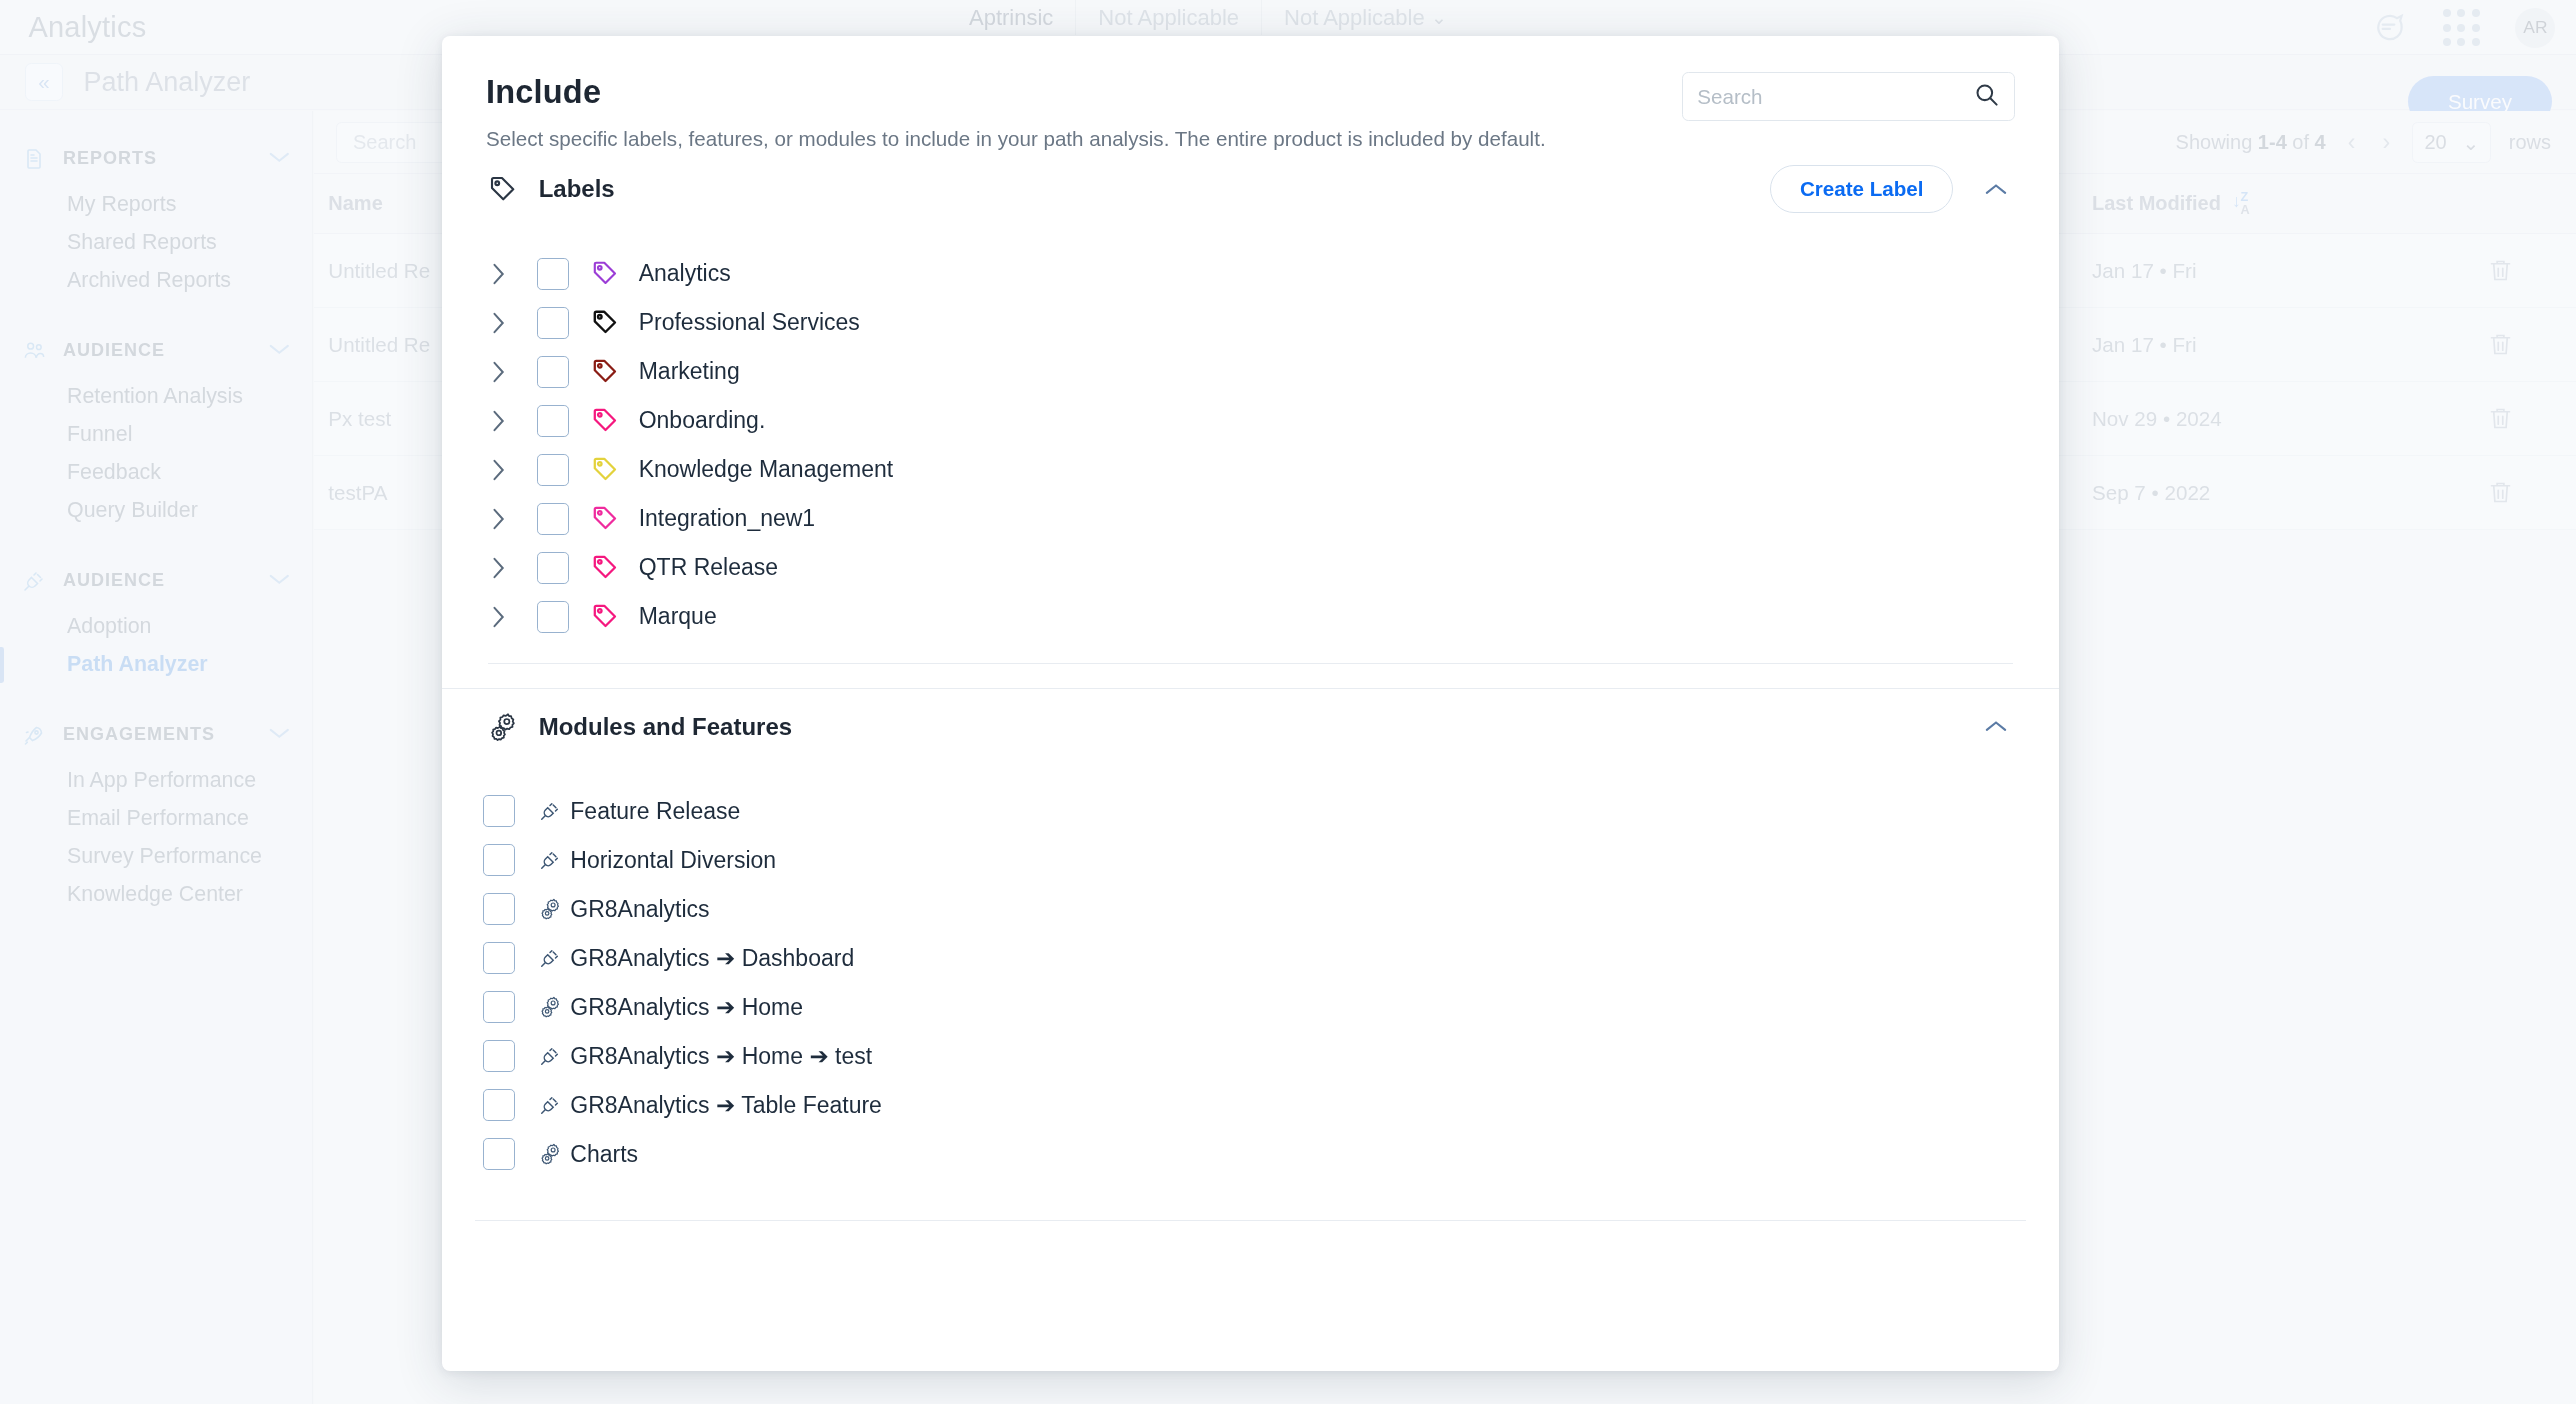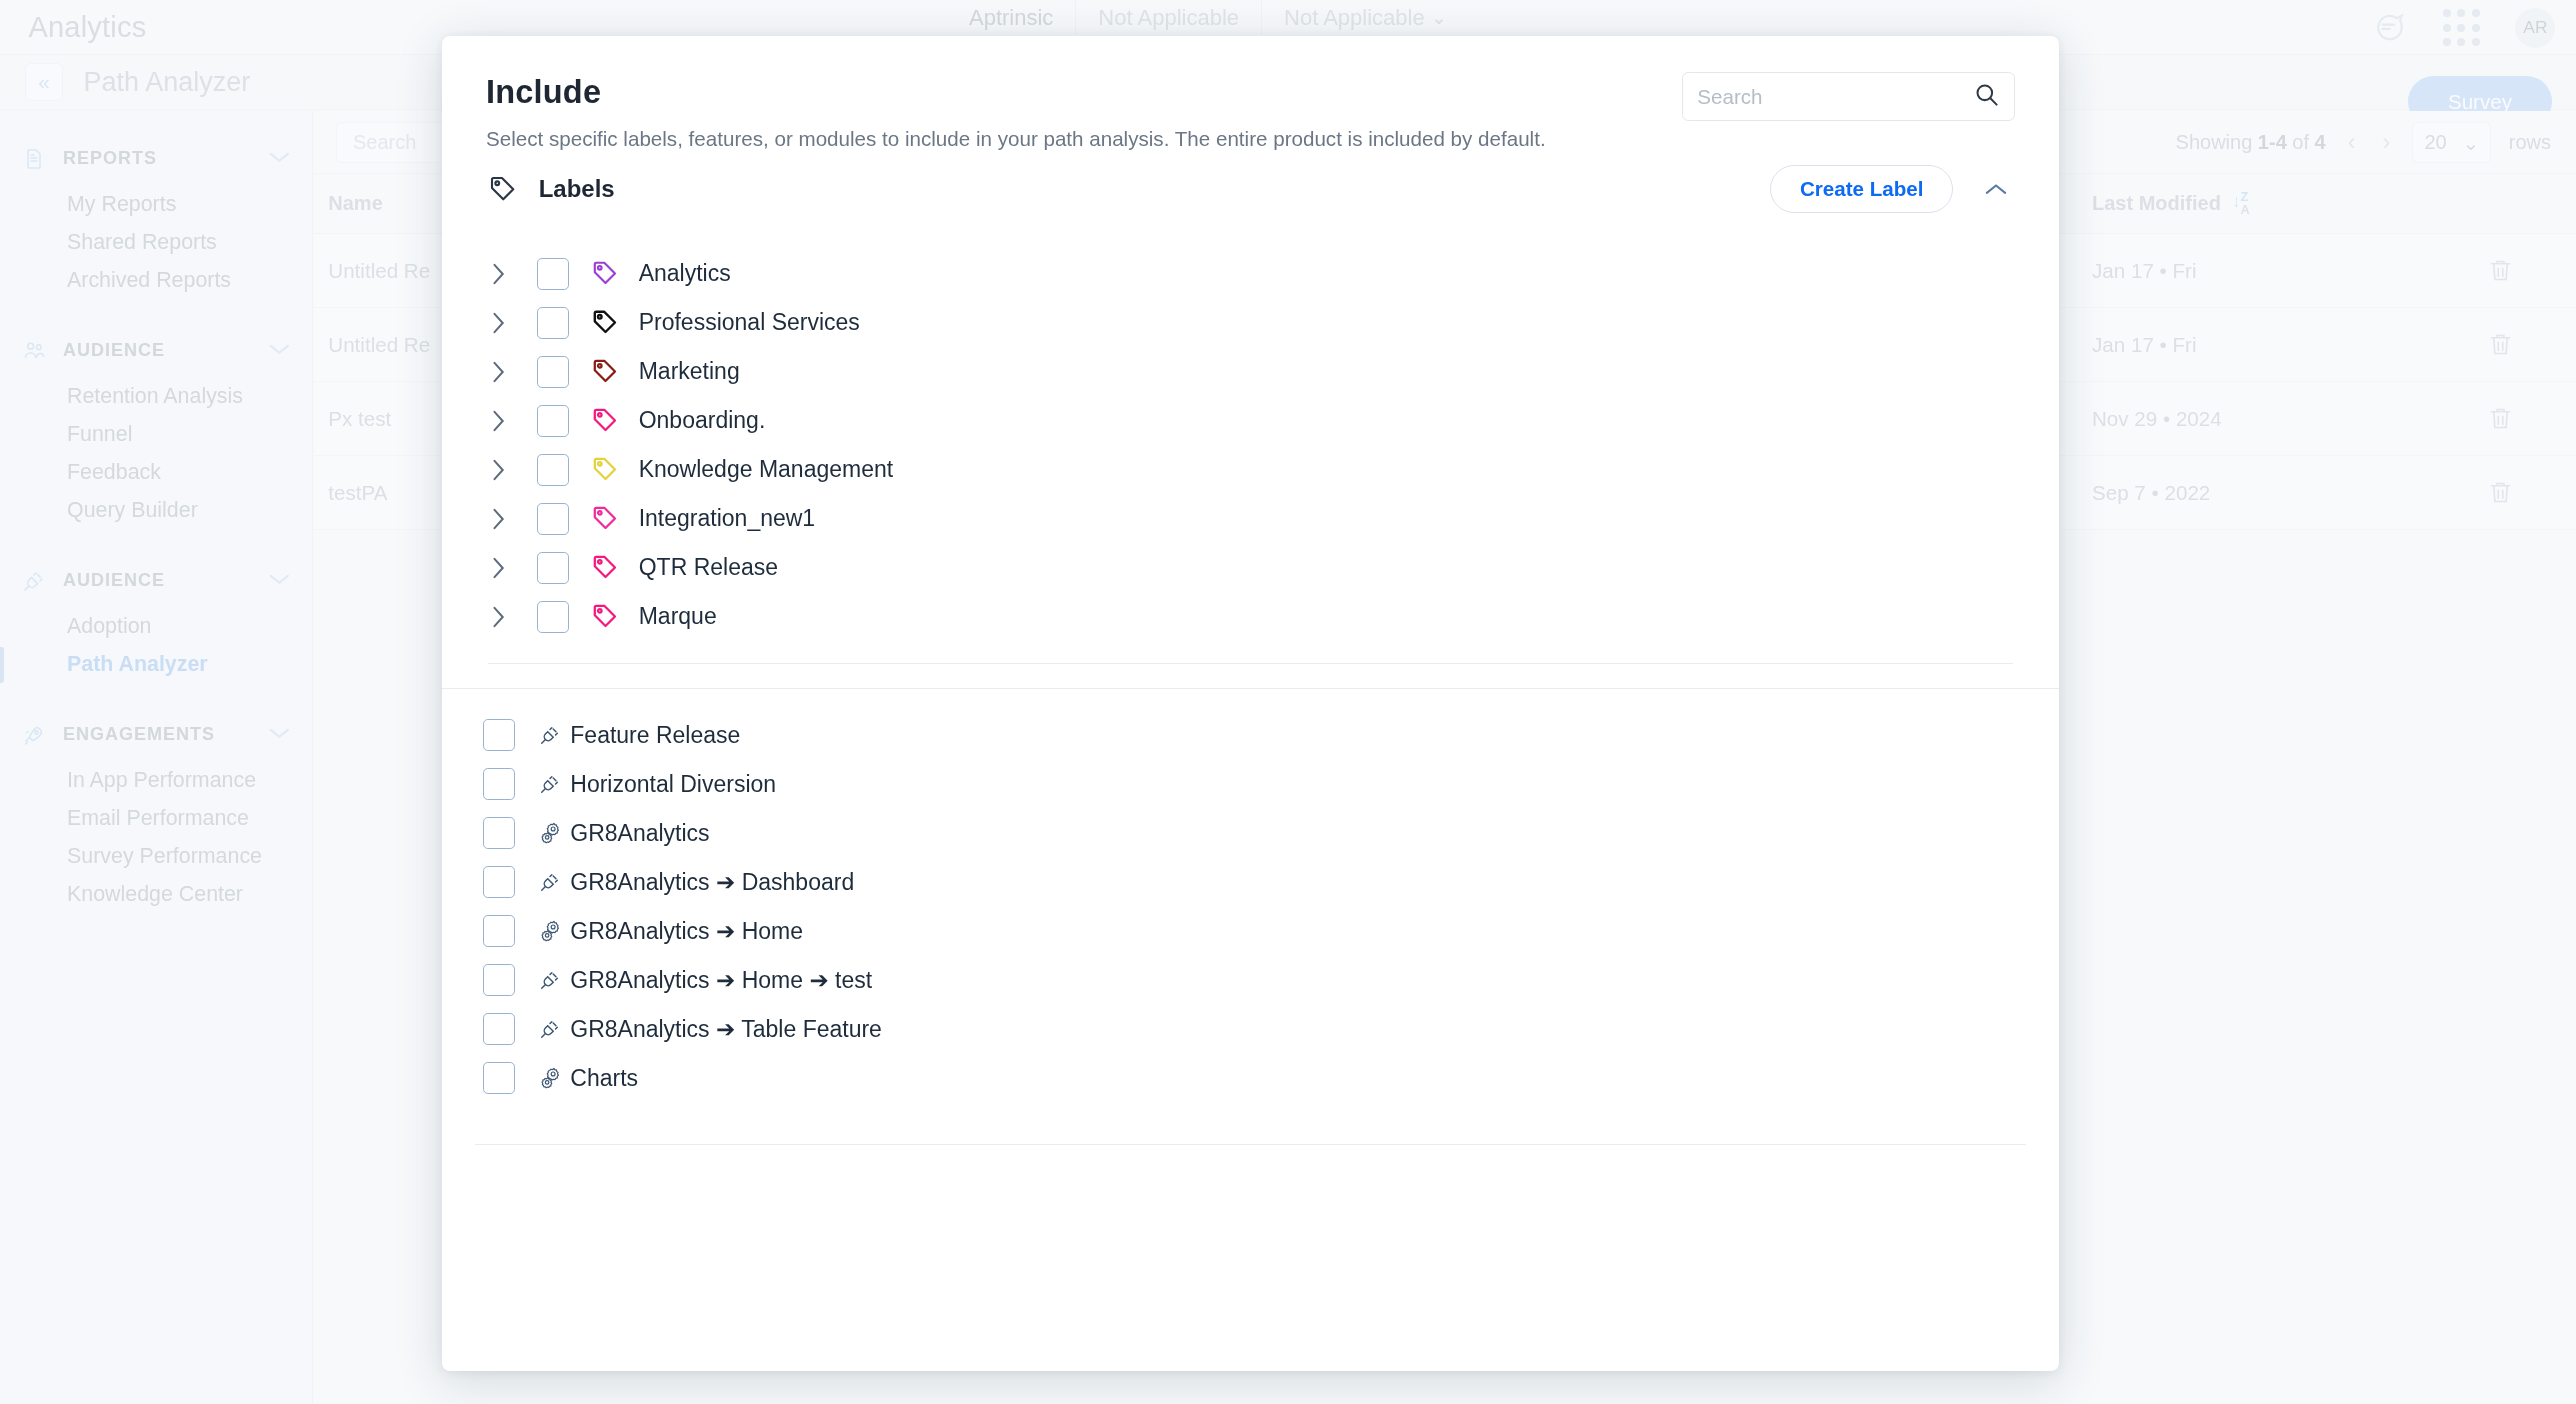--- a/index.html
+++ b/index.html
@@ -544,20 +544,38 @@
           <span class="row-label">Marque</span>
         </div>
 
       </div>
       <div class="divider-inner"></div>
     </div>
 
     <div class="divider-outer"></div>
 
     <div class="sec">
+      <div class="sec-head">
+        <span class="sec-ico">
+          <svg width="32" height="32" viewBox="0 0 26 26" fill="none" stroke="#2b3644" stroke-width="1.4" stroke-linejoin="round">
+            <path d="M16.2 2.6l.9 1.5 1.7.1.4 1.7 1.4 1-.5 1.6.9 1.5-1.2 1.2.1 1.7-1.7.5-1 1.4-1.6-.5-1.5.9-1.2-1.2-1.7.1-.5-1.7-1.4-1 .5-1.6-.9-1.5 1.2-1.2-.1-1.7 1.7-.5 1-1.4 1.6.5 1.5-.9Z"></path>
+            <circle cx="15.3" cy="8.6" r="2.1"></circle>
+            <path d="M9.6 12.6l.8 1.3 1.5.1.3 1.5 1.2.9-.4 1.4.8 1.3-1 1 .1 1.5-1.5.4-.9 1.2-1.4-.4-1.3.8-1-1-1.5.1-.4-1.5-1.2-.9.4-1.4-.8-1.3 1-1-.1-1.5 1.5-.4.9-1.2 1.4.4 1.3-.8Z"></path>
+            <circle cx="8.8" cy="17.8" r="1.9"></circle>
+          </svg>
+        </span>
+        <span class="sec-title">Modules and Features</span>
+        <span class="sec-actions">
+          <span class="chev-up">
+            <svg width="22" height="14.3" viewBox="0 0 24 14" fill="none" stroke="#5b7ba5" stroke-width="2.3" stroke-linecap="round">
+                <path d="M2 11l10-8 10 8"></path>
+              </svg>
+          </span>
+        </span>
+      </div>
 
       <div class="list">
 
         <div class="row mf">
           <span class="cbx"></span>
           <span class="mf-ico">
             <svg width="22" height="22" viewBox="0 0 24 24" fill="none" stroke="#3d5673" stroke-width="1.6" stroke-linecap="round">
                 <path d="M15.5 5.5l3 3M6.5 17.5L3 21"></path>
                 <path d="M9.5 8.5l6 6-2.5 2.5a4.2 4.2 0 0 1-6-6L9.5 8.5Z"></path>
                 <path d="M12 6l2-2M18 12l2-2"></path>

